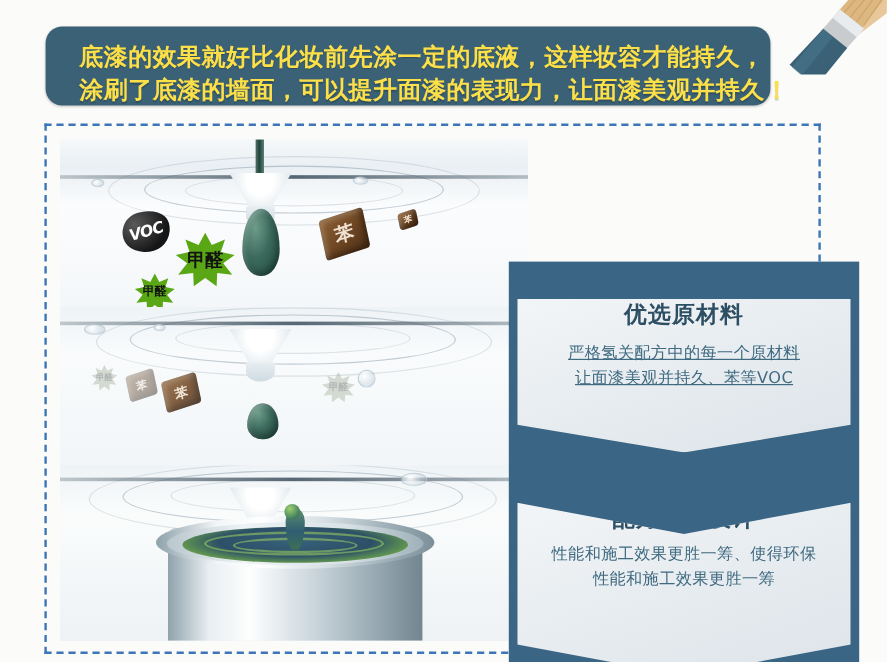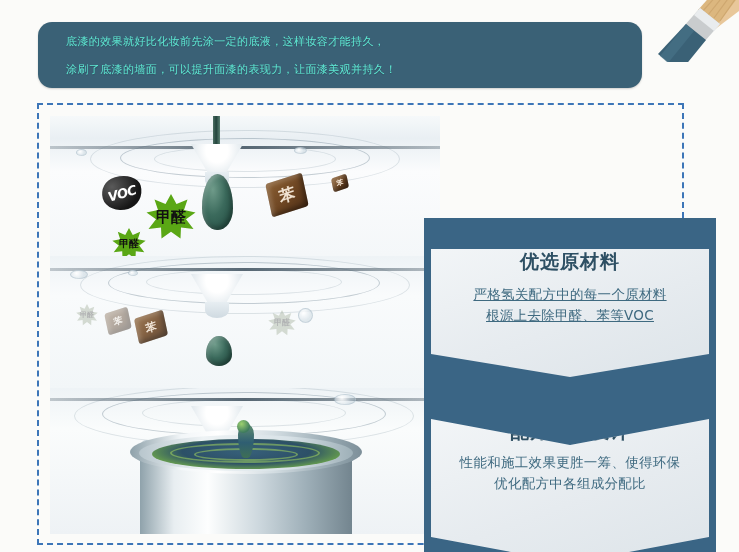--- a/index.html
+++ b/index.html
@@ -12,21 +12,21 @@
   }
 
   
   #header-banner{
     position:absolute; left:38px; top:22px; width:604px; height:66px;
     background:#3a6176;
     border-radius:14px;
     box-shadow:0 1px 2px rgba(0,0,0,.18);
   }
   #header-banner .line{
-    color:#5eead4; font-weight:normal; font-size:11px; letter-spacing:.4px;
+    color:#fde047; font-weight:bold; font-size:20px; letter-spacing:.4px;
     white-space:nowrap; text-shadow:0 1px 1px rgba(0,0,0,.2);
   }
   #header-banner .l1{ position:absolute; left:28px; top:12px; }
   #header-banner .l2{ position:absolute; left:28px; top:40px; }
 
   
   #brush-icon{ position:absolute; left:618px; top:-10px; width:130px; height:72px; }
 
   
   #dashed-frame{
@@ -272,26 +272,26 @@
       </div>
     </div>
   </div>
 
   <div id="panel-stack">
 
     <div class="info-panel p1">
       <div class="panel-title">优选原材料</div>
       <div class="panel-body">
         <div>严格氢关配方中的每一个原材料</div>
-        <div>根源上去除甲醛、苯等VOC</div>
+        <div>让面漆美观并持久、苯等VOC</div>
       </div>
     </div>
 
     <div class="info-panel p2">
       <div class="panel-title">配方优化设计</div>
       <div class="panel-body">
         <div>性能和施工效果更胜一筹、使得环保</div>
-        <div>优化配方中各组成分配比</div>
+        <div>性能和施工效果更胜一筹</div>
       </div>
     </div>
 
   </div>
 </div>
 
 </body></html>

